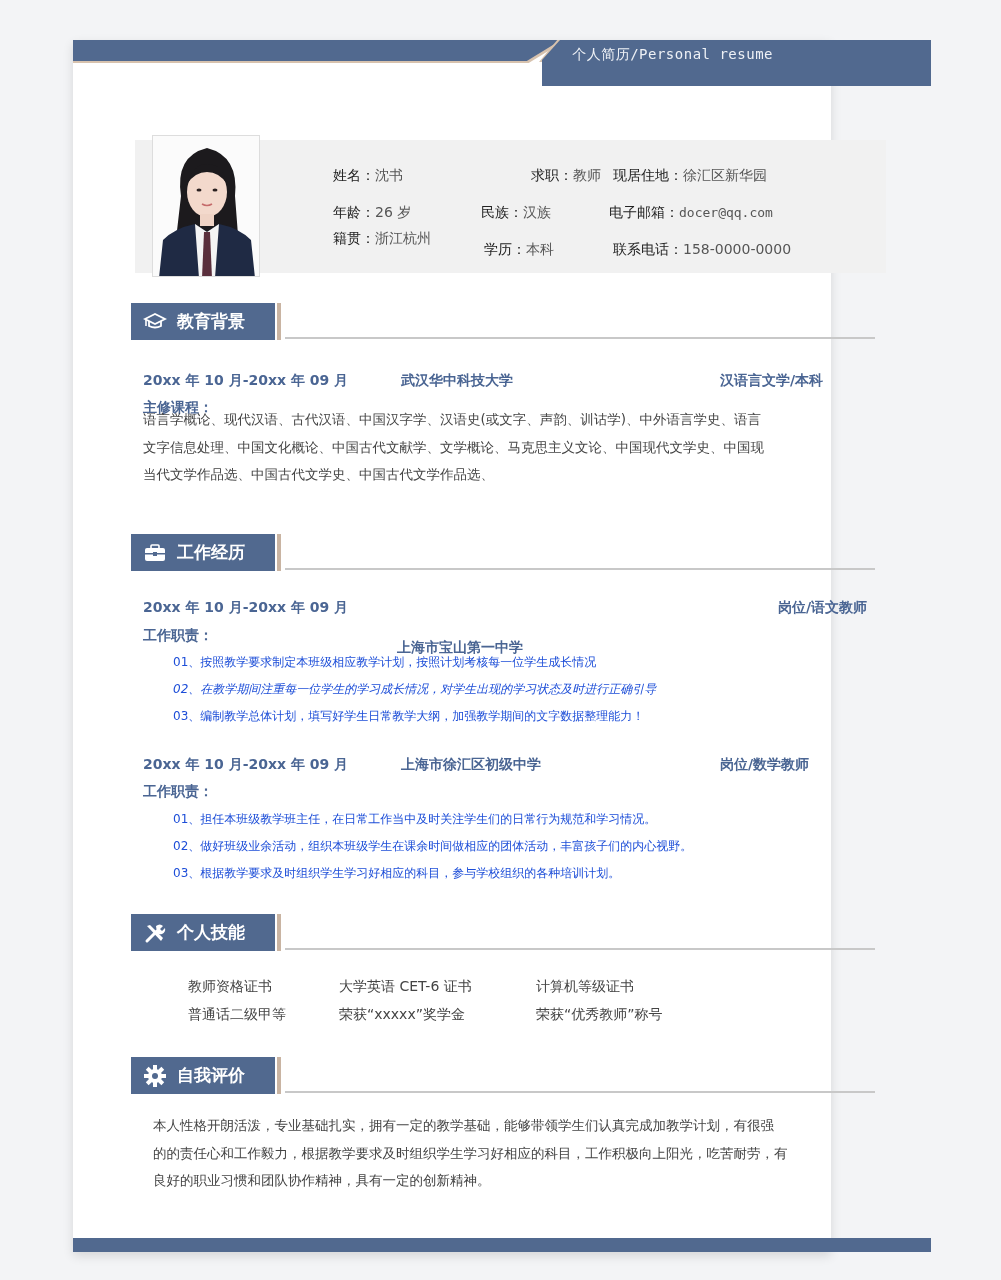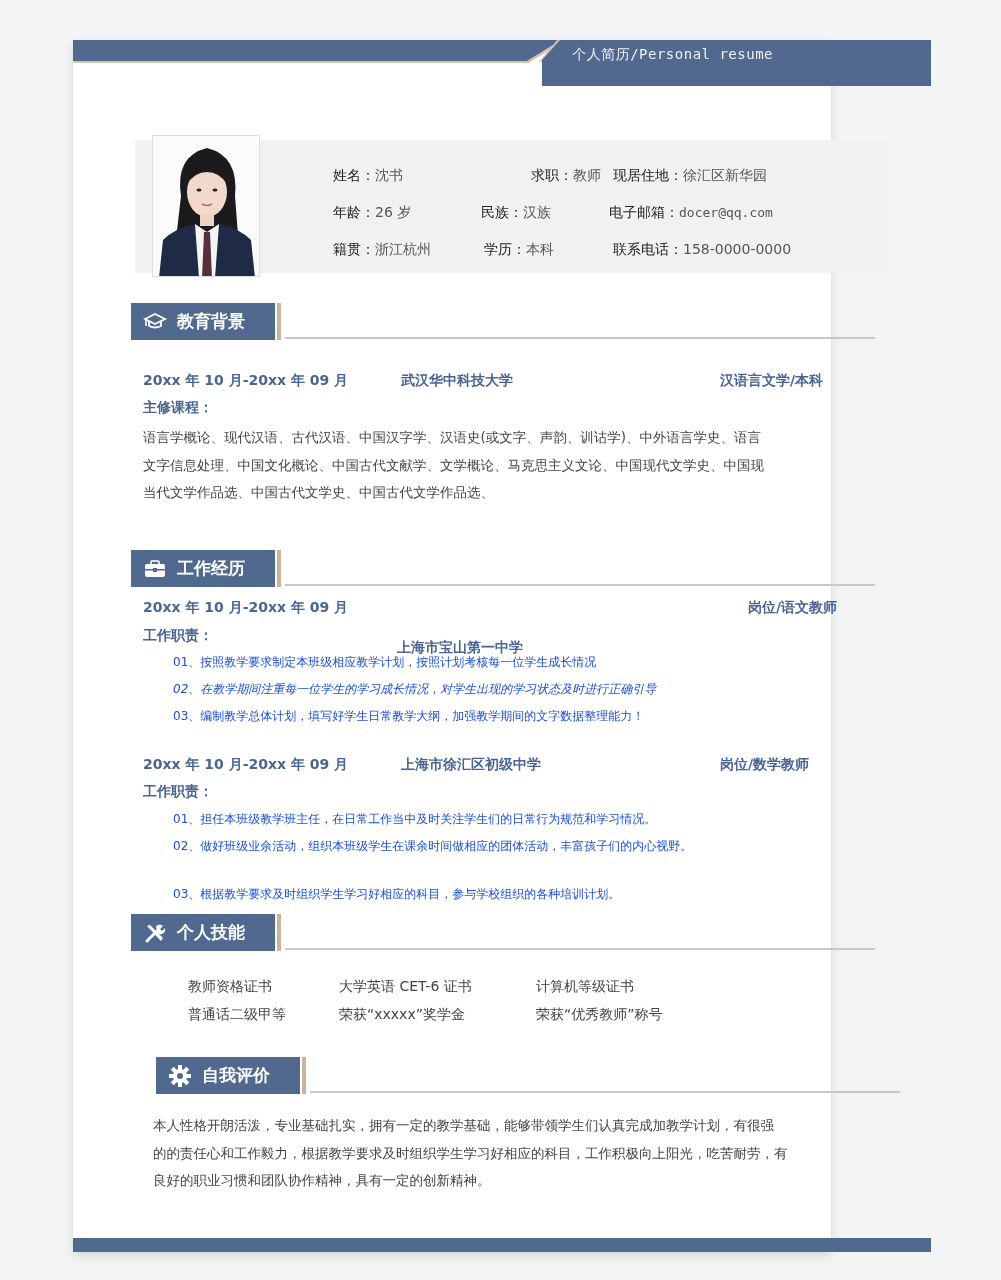--- a/index.html
+++ b/index.html
@@ -106,21 +106,21 @@
     </div>
     <div class="info-row" style="left:260px;top:164px;">
       <span class="info-label">年龄：</span><span class="info-value">26 岁</span>
     </div>
     <div class="info-row" style="left:408px;top:164px;">
       <span class="info-label">民族：</span><span class="info-value">汉族</span>
     </div>
     <div class="info-row" style="left:536px;top:164px;">
       <span class="info-label">电子邮箱：</span><span class="info-value" style="font-family:'DejaVu Sans Mono',monospace;font-size:13px;">docer@qq.com</span>
     </div>
-    <div class="info-row" style="left:260px;top:201px;">
+    <div class="info-row" style="left:260px;top:190px;">
       <span class="info-label">籍贯：</span><span class="info-value">浙江杭州</span>
     </div>
     <div class="info-row" style="left:411px;top:201px;">
       <span class="info-label">学历：</span><span class="info-value">本科</span>
     </div>
     <div class="info-row" style="left:540px;top:201px;">
       <span class="info-label">联系电话：</span><span class="info-value">158-0000-0000</span>
     </div>
   </div>
 
@@ -138,61 +138,61 @@
     <div class="sec-accent"></div>
     <div class="sec-line"></div>
   </div>
 
   <div class="entry-head" style="top:332px;">
     <span style="left:0;">20xx 年 10 月-20xx 年 09 月</span>
     <span style="left:258px;">武汉华中科技大学</span>
     <span style="left:577px;">汉语言文学/本科</span>
   </div>
   <div class="sub-label" style="top:359px;">主修课程：</div>
-  <div class="para" style="top:384px;">
+  <div class="para" style="top:366px;">
     <div>语言学概论、现代汉语、古代汉语、中国汉字学、汉语史(或文字、声韵、训诂学)、中外语言学史、语言</div>
     <div>文字信息处理、中国文化概论、中国古代文献学、文学概论、马克思主义文论、中国现代文学史、中国现</div>
     <div>当代文学作品选、中国古代文学史、中国古代文学作品选、</div>
   </div>
 
-  <div class="section-header" style="top:510px;">
+  <div class="section-header" style="top:494px;">
     <div class="sec-tab">
       <span class="ic">
         <svg width="22" height="18" viewBox="0 0 22 18">
             <rect x="1" y="4" width="20" height="13" rx="2" fill="#fff"></rect>
             <rect x="7" y="1" width="8" height="4" rx="1" fill="none" stroke="#fff" stroke-width="1.6"></rect>
             <rect x="1" y="9" width="20" height="1.5" fill="#51698f"></rect>
             <rect x="9" y="8" width="4" height="4" fill="#51698f"></rect>
           </svg>
       </span>
       <span>工作经历</span>
     </div>
     <div class="sec-accent"></div>
     <div class="sec-line"></div>
   </div>
 
   <div class="entry-head" style="top:559px;">
     <span style="left:0;">20xx 年 10 月-20xx 年 09 月</span>
     <span style="left:254px;margin-top:40px;">上海市宝山第一中学</span>
-    <span style="left:577px;padding-left:28px;">岗位/语文教师</span>
+    <span style="left:607px;padding-left:28px;">岗位/语文教师</span>
   </div>
   <div class="sub-label" style="top:587px;">工作职责：</div>
   <div class="duty" style="top:614px;">01、按照教学要求制定本班级相应教学计划，按照计划考核每一位学生成长情况</div>
   <div class="duty" style="top:641px;font-style:italic;">02、在教学期间注重每一位学生的学习成长情况，对学生出现的学习状态及时进行正确引导</div>
   <div class="duty" style="top:668px;">03、编制教学总体计划，填写好学生日常教学大纲，加强教学期间的文字数据整理能力！</div>
 
   <div class="entry-head" style="top:716px;">
     <span style="left:0;">20xx 年 10 月-20xx 年 09 月</span>
     <span style="left:258px;">上海市徐汇区初级中学</span>
     <span style="left:577px;">岗位/数学教师</span>
   </div>
   <div class="sub-label" style="top:743px;">工作职责：</div>
   <div class="duty" style="top:771px;">01、担任本班级教学班主任，在日常工作当中及时关注学生们的日常行为规范和学习情况。</div>
   <div class="duty" style="top:798px;">02、做好班级业余活动，组织本班级学生在课余时间做相应的团体活动，丰富孩子们的内心视野。</div>
-  <div class="duty" style="top:825px;margin-top:21px;">03、根据教学要求及时组织学生学习好相应的科目，参与学校组织的各种培训计划。</div>
+  <div class="duty" style="top:825px;">03、根据教学要求及时组织学生学习好相应的科目，参与学校组织的各种培训计划。</div>
 
   <div class="section-header" style="top:874px;">
     <div class="sec-tab">
       <span class="ic">
         <svg width="22" height="22" viewBox="0 0 22 22">
             <path d="M3 19 L13 9" stroke="#fff" stroke-width="3" stroke-linecap="round"></path>
             <path d="M12 4 Q16 1 19 4 L16 7 L18 9 L21 6 Q22 10 18 12 Q15 13 13 11" fill="#fff"></path>
             <path d="M3 4 L6 3 L19 16 L17 19 Z" fill="#fff"></path>
           </svg>
       </span>
@@ -202,21 +202,21 @@
     <div class="sec-line"></div>
   </div>
 
   <div class="skill" style="left:115px;top:938px;">教师资格证书</div>
   <div class="skill" style="left:266px;top:938px;">大学英语 CET-6 证书</div>
   <div class="skill" style="left:463px;top:938px;">计算机等级证书</div>
   <div class="skill" style="left:115px;top:966px;">普通话二级甲等</div>
   <div class="skill" style="left:266px;top:966px;">荣获“xxxxx”奖学金</div>
   <div class="skill" style="left:463px;top:966px;">荣获“优秀教师”称号</div>
 
-  <div class="section-header" style="top:1017px;margin-left:25px;">
+  <div class="section-header" style="top:1017px;">
     <div class="sec-tab">
       <span class="ic">
         <svg width="22" height="22" viewBox="0 0 22 22">
             <g fill="#fff">
               <circle cx="11" cy="11" r="7"></circle>
               <rect x="9" y="0" width="4" height="5"></rect>
               <rect x="9" y="17" width="4" height="5"></rect>
               <rect x="0" y="9" width="5" height="4"></rect>
               <rect x="17" y="9" width="5" height="4"></rect>
               <rect x="9" y="0" width="4" height="5" transform="rotate(45 11 11)"></rect>

